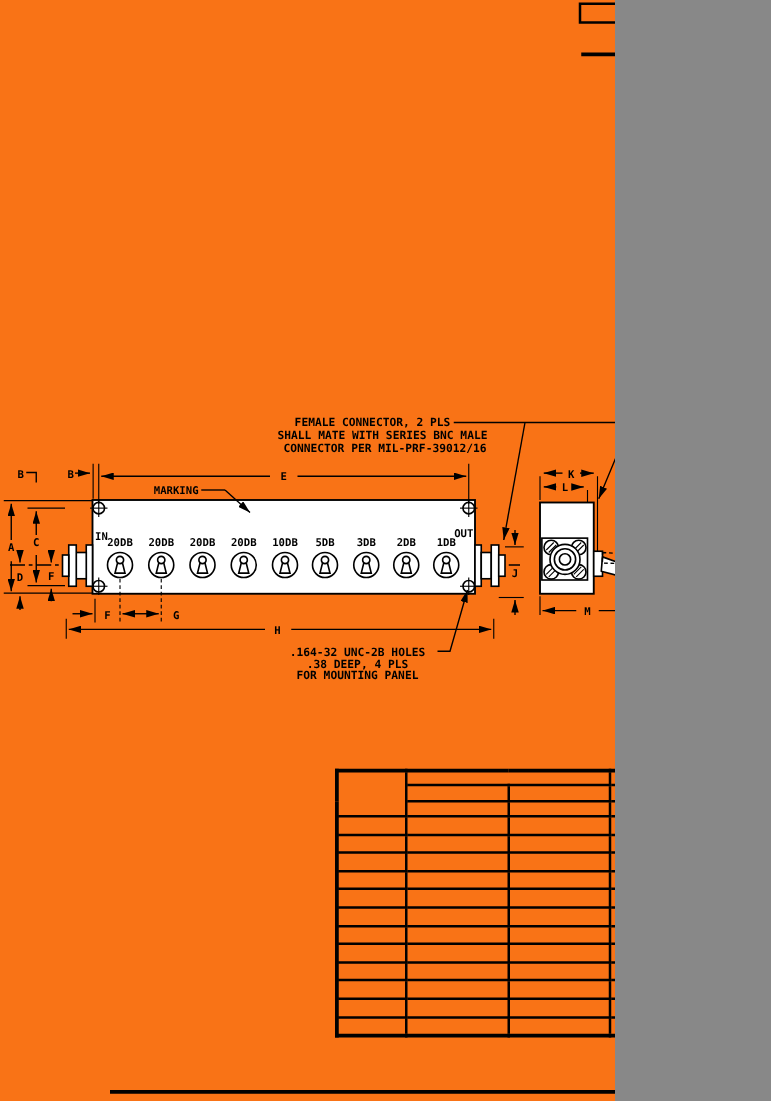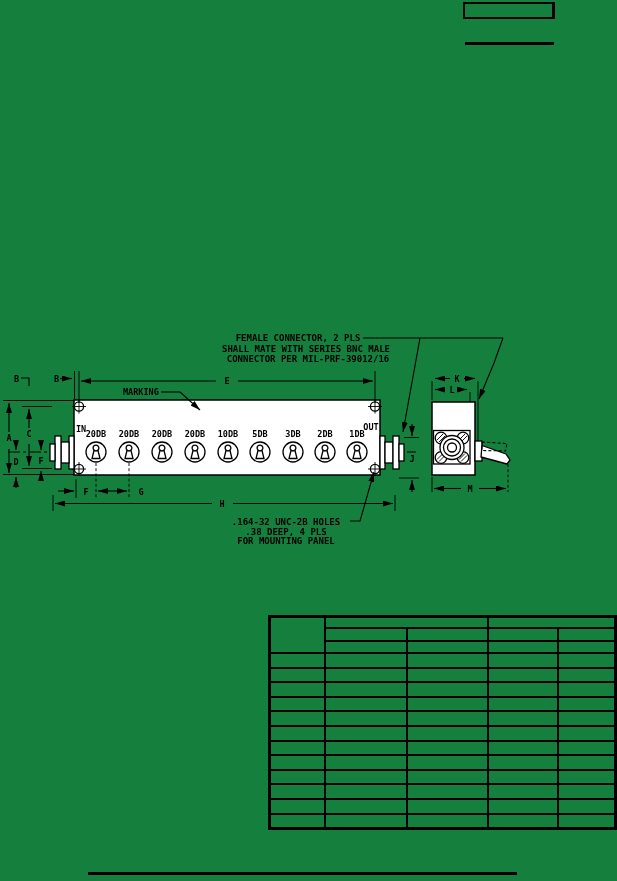--- a/index.html
+++ b/index.html
@@ -1,16 +1,16 @@
 <!DOCTYPE html>
 <html><head>
 <meta charset="utf-8">
 <style>
   html,body{margin:0;padding:0;background:#888;}
-  .page{position:relative;width:617px;height:881px;background:#15803d;overflow:hidden;
+  .page{position:relative;width:492px;height:881px;background:#f97316;overflow:hidden;
         font-family:"DejaVu Sans Mono",monospace;}
   .abs{position:absolute;}
   .header-box{left:463px;top:2px;width:87px;height:13px;border:2px solid #000;border-right-width:3px;}
   .header-rule{left:465px;top:42px;width:89px;height:3px;background:#000;}
   .footer-rule{left:88px;top:872px;width:429px;height:3px;background:#000;}
   svg{position:absolute;left:0;top:0;}
   svg text{font:bold 8.5px "DejaVu Sans Mono",monospace;fill:#000;}
   svg text.note{font-size:9px;}
   .ln{stroke:#000;stroke-width:1.1;fill:none;}
   .thin{stroke:#000;stroke-width:0.9;fill:none;}

